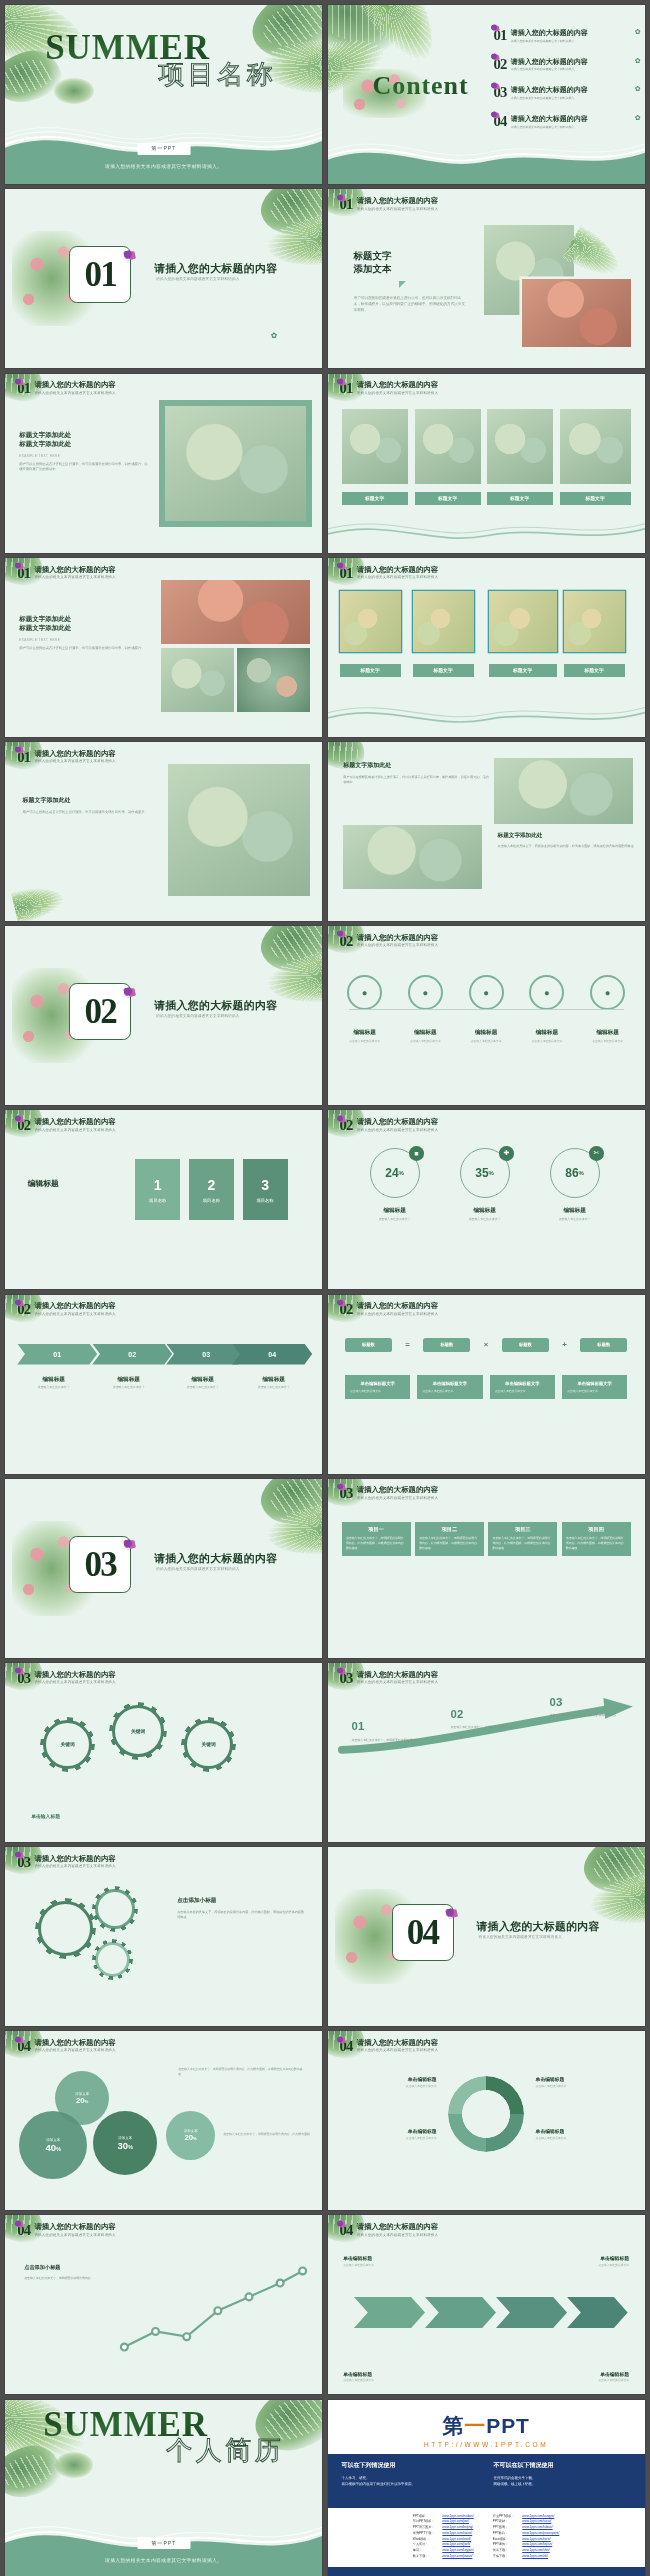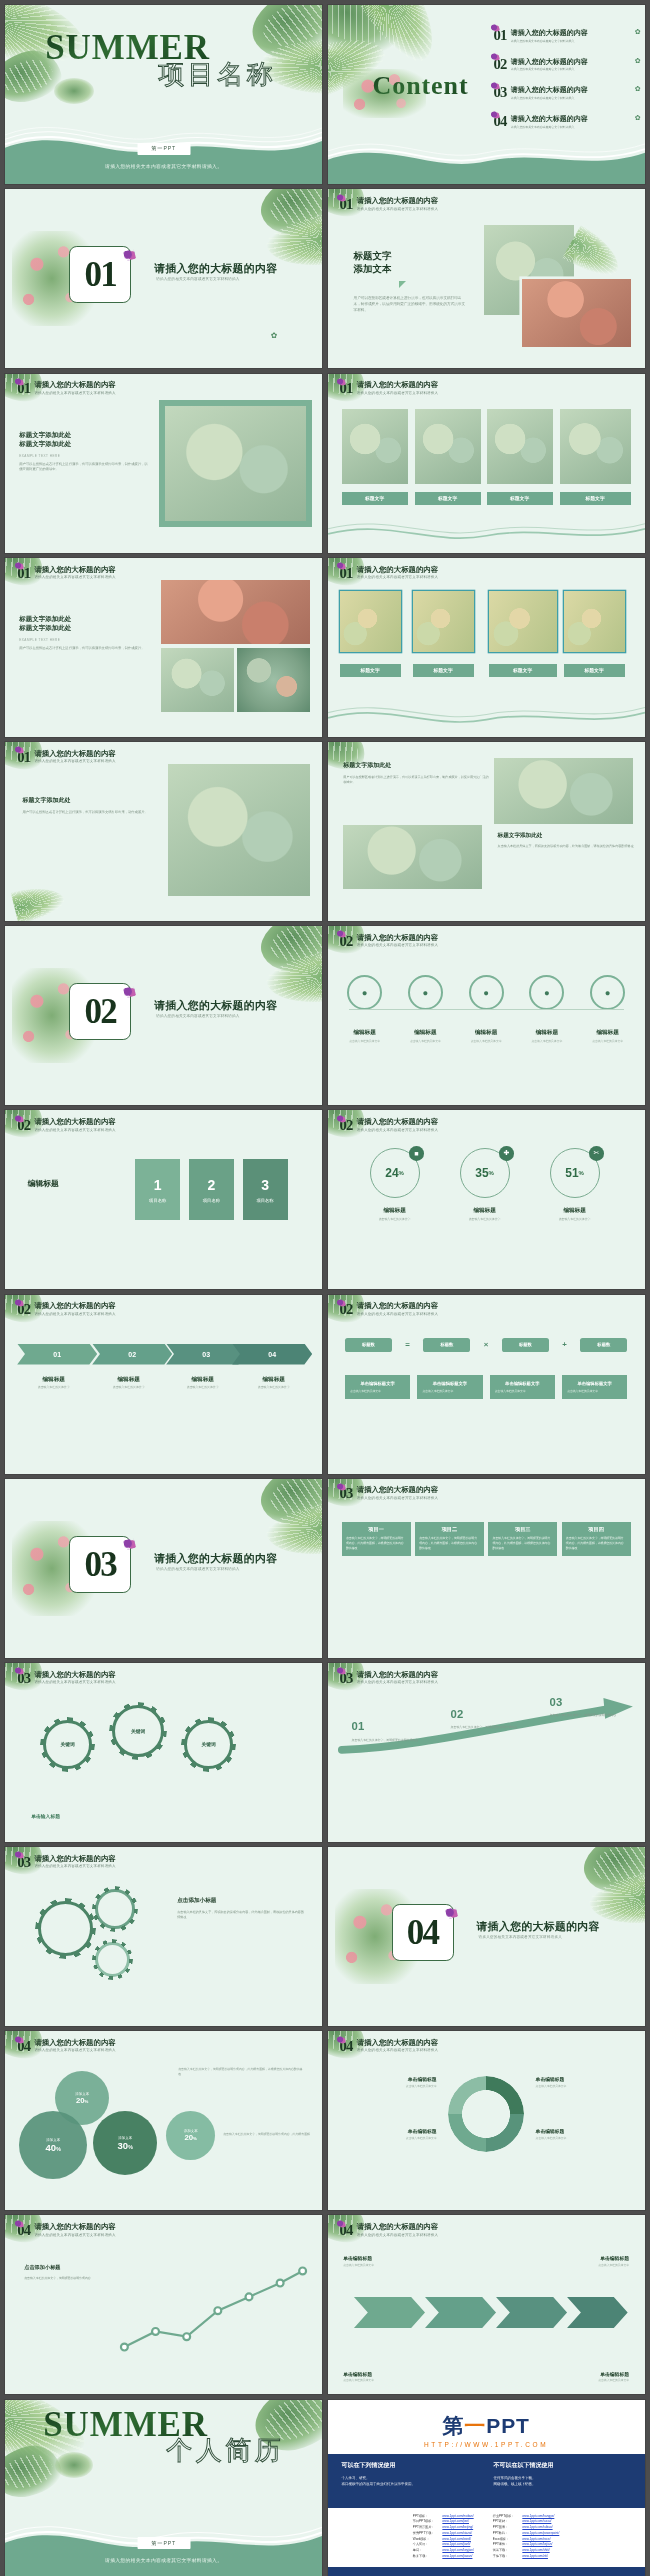--- a/index.html
+++ b/index.html
@@ -518,21 +518,21 @@
           <i>%</i>
         </div>
     <div class="badge">✚</div>
   </div>
   <div class="cap" style="left:125px;top:97px;width:64px;">
     <span>编辑标题</span>
     <small>点击输入本栏的具体文字</small>
   </div>
   <div class="ring" style="left:222px;top:38px;width:50px;height:50px;">
     <div class="val">
-          <span>51</span>
+          <span>86</span>
           <i>%</i>
         </div>
     <div class="badge">✂</div>
   </div>
   <div class="cap" style="left:215px;top:97px;width:64px;">
     <span>编辑标题</span>
     <small>点击输入本栏的具体文字</small>
   </div>
 </div>
 

